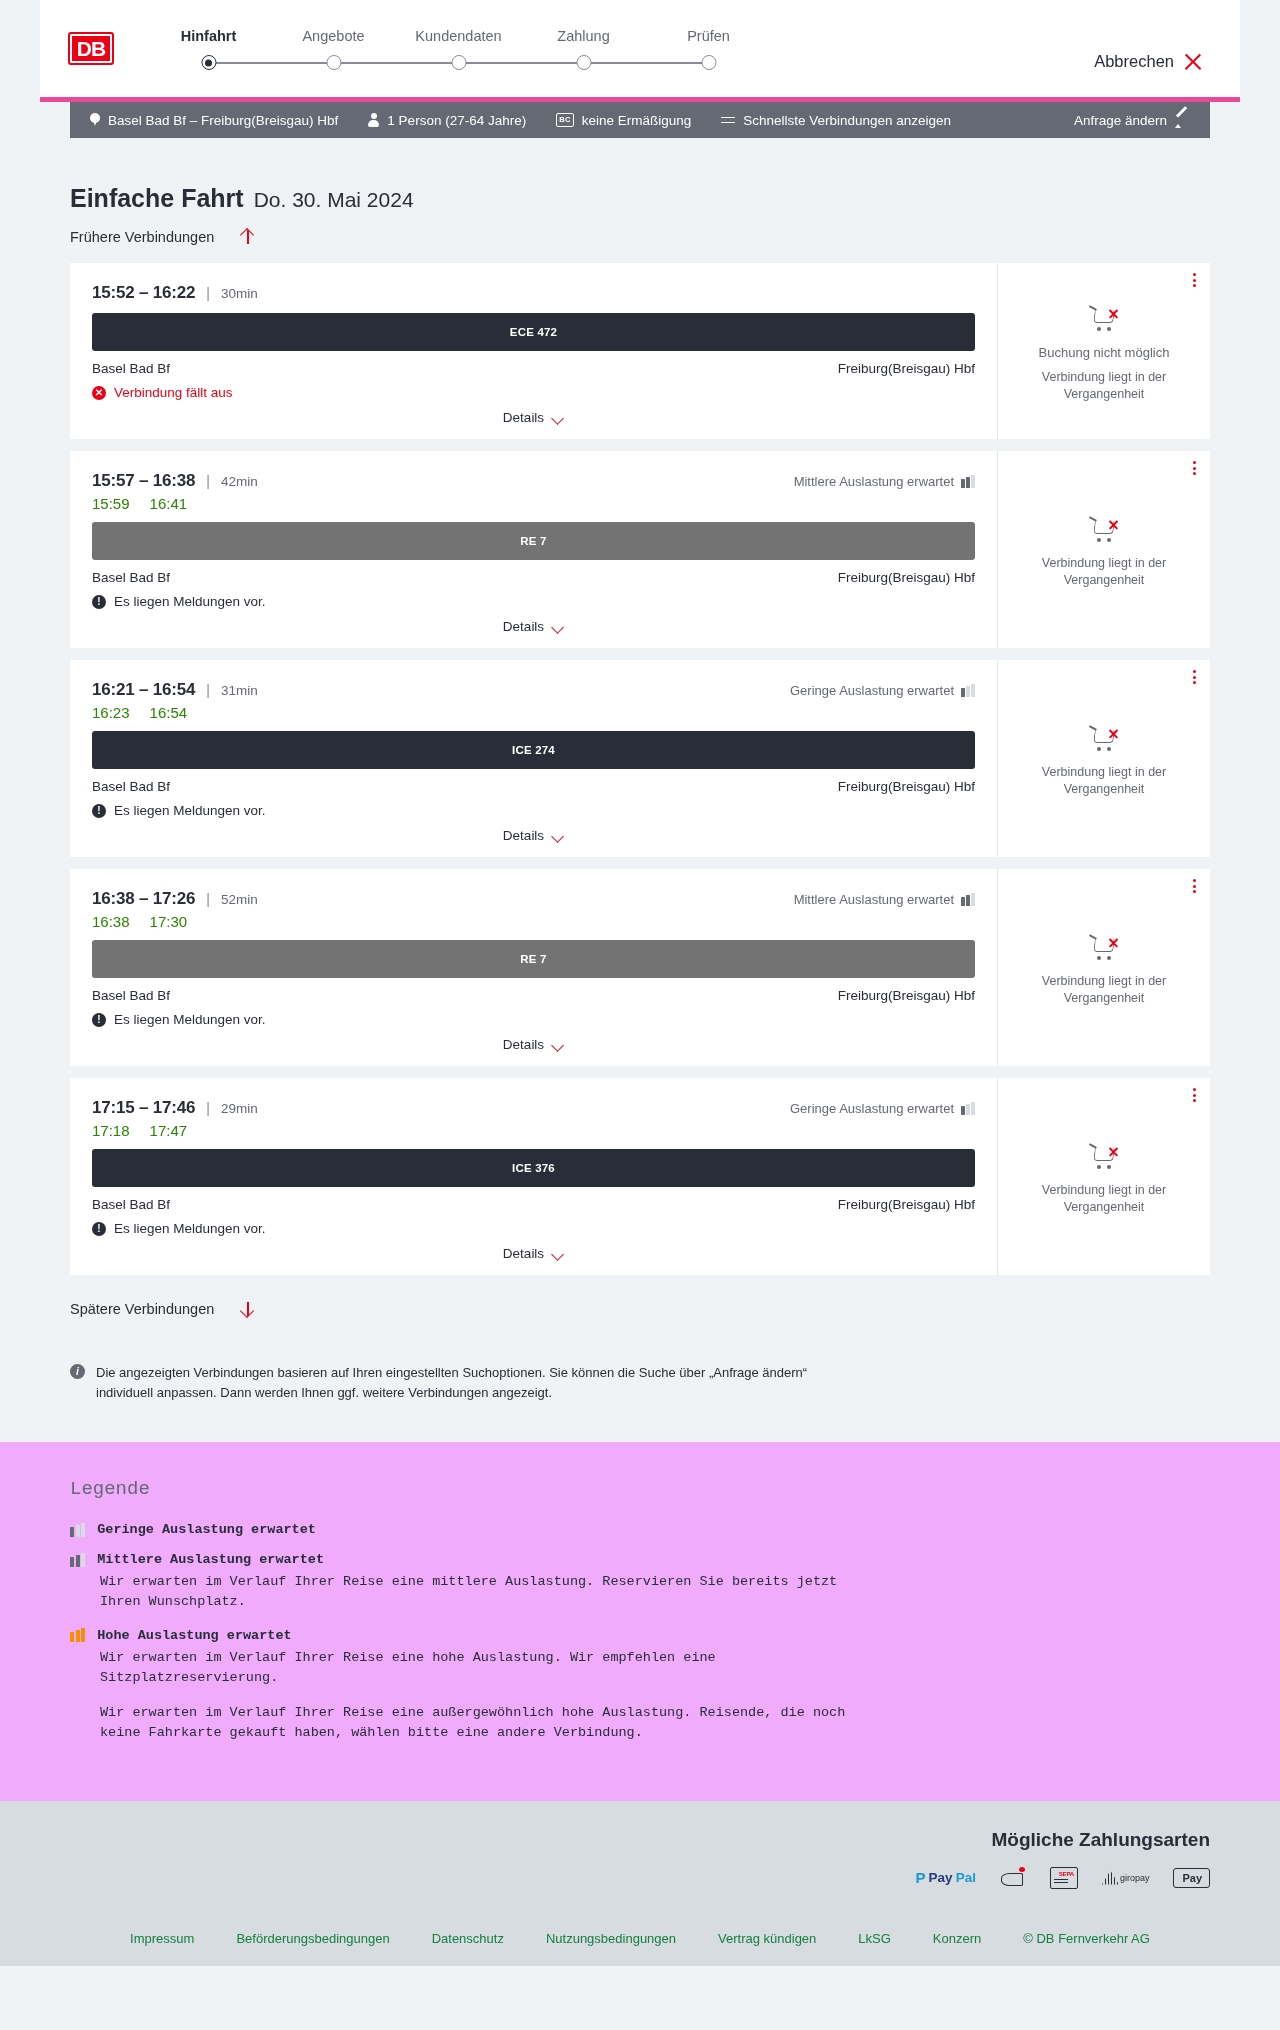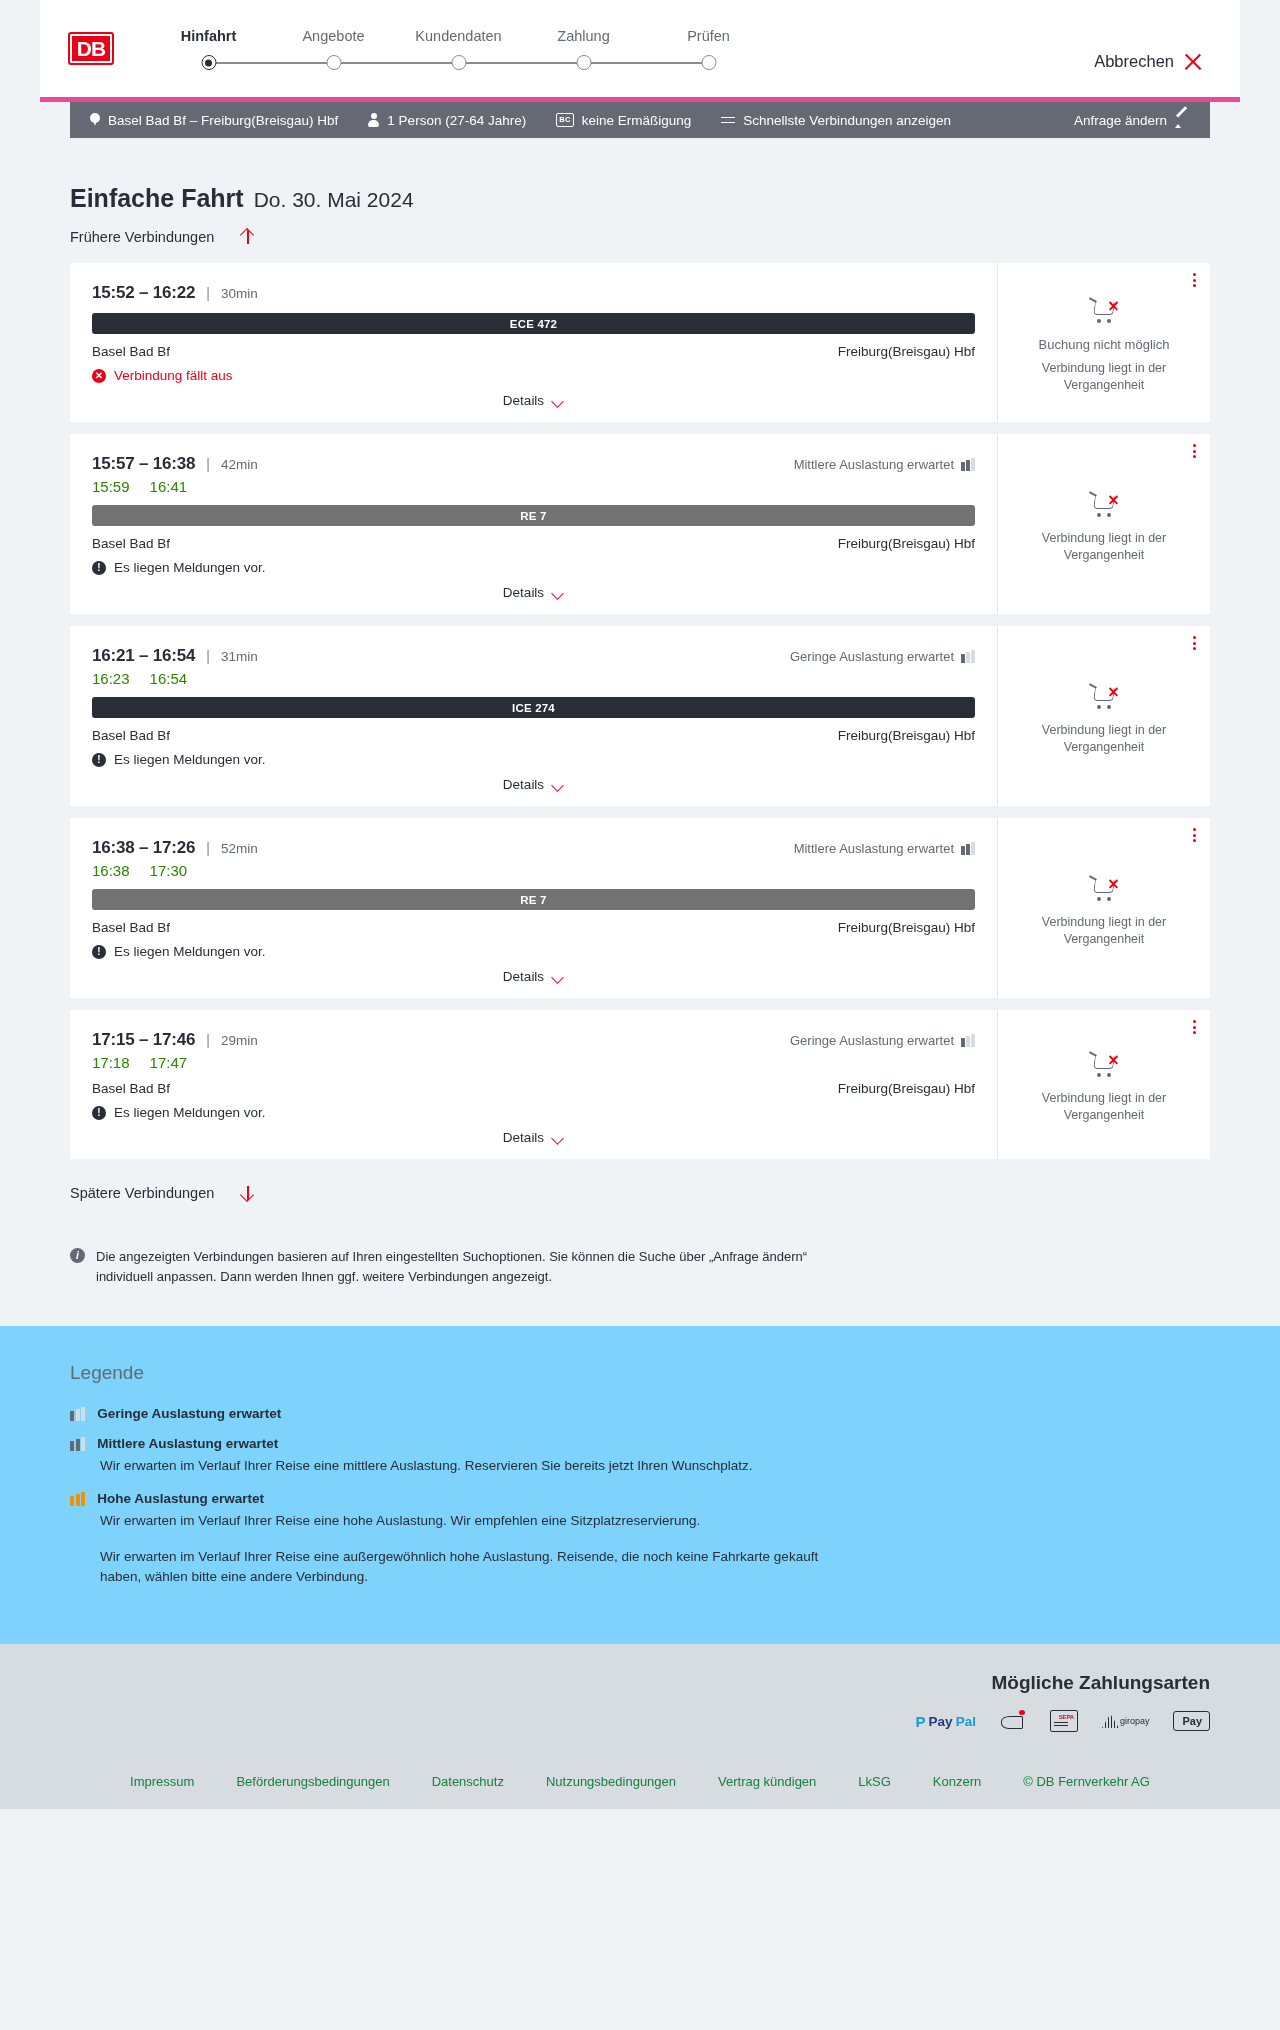--- a/index.html
+++ b/index.html
@@ -215,21 +215,21 @@
   .occ-bars.hoch i.on { background: #f39200; }
   .occ-bars.sehrhoch i.on { background: #ec0016; }
   .conn-realtime {
     margin-top: 4px;
     font-size: 15px;
     color: #2a8500;
     display: flex; gap: 20px;
   }
   .train-bar {
     margin-top: 10px;
-    height: 21px;
+    height: 38px;
     border-radius: 3px;
     display: flex; align-items: center; justify-content: center;
     color: #fff; font-size: 11.5px; font-weight: bold;
     letter-spacing: 0.2px;
   }
   .train-bar.ice { background: #282d37; }
   .train-bar.re  { background: #737373; }
   .stations {
     margin-top: 10px;
     display: flex; justify-content: space-between;
@@ -317,22 +317,23 @@
   }
   .i-icon {
     width: 15px; height: 15px; border-radius: 50%; background: #646973;
     color: #fff; font-size: 10.5px; font-weight: bold;
     display: inline-flex; align-items: center; justify-content: center;
     flex: none; margin-top: 1px; font-style: italic;
   }
 
   
   .legend-section {
-    background: #7dd3fc;
+    background: #f0abfc;
     padding: 36px 70px 42px 70px;
+    font-family: Liberation Mono, monospace;
   }
   .legend-title { font-size: 19px; color: #646973; margin-bottom: 22px; }
   .legend-item { margin-bottom: 15px; }
   .legend-head {
     display: flex; align-items: center; gap: 12px;
     font-size: 13.5px; font-weight: bold; color: #282d37;
   }
   .legend-desc {
     margin-left: 30px; margin-top: 5px;
     font-size: 13.5px; color: #282d37; line-height: 1.5;
@@ -658,20 +659,21 @@
                 <i class="on"></i>
                 <i></i>
                 <i></i>
               </span>
             </span>
           </div>
           <div class="conn-realtime">
             <span>17:18</span>
             <span>17:47</span>
           </div>
+          <div class="train-bar ice">ICE 376</div>
           <div class="stations">
             <span>Basel Bad Bf</span>
             <span>Freiburg(Breisgau) Hbf</span>
           </div>
           <div class="note-row info">
             <span class="ico-circle dark">!</span>
             <span>Es liegen Meldungen vor.</span>
           </div>
           <div class="details-row">
             <button class="details-btn">

